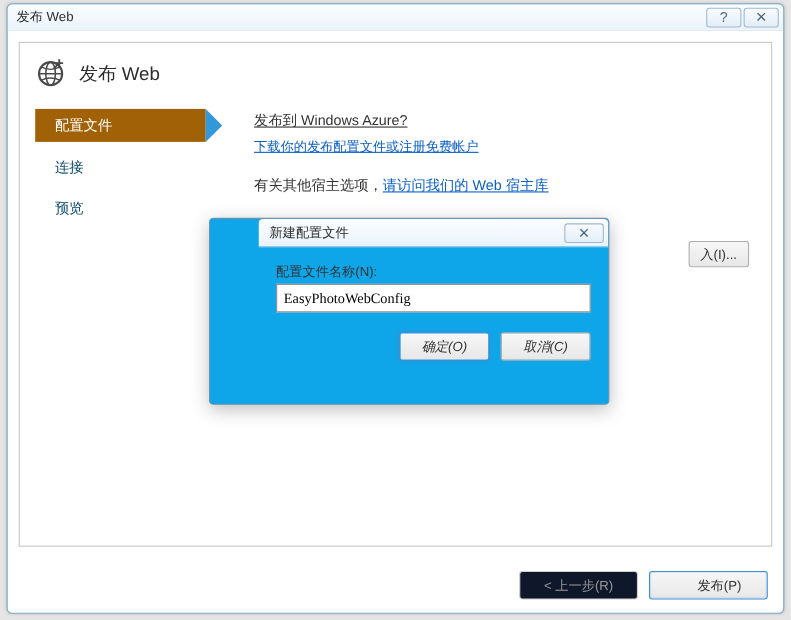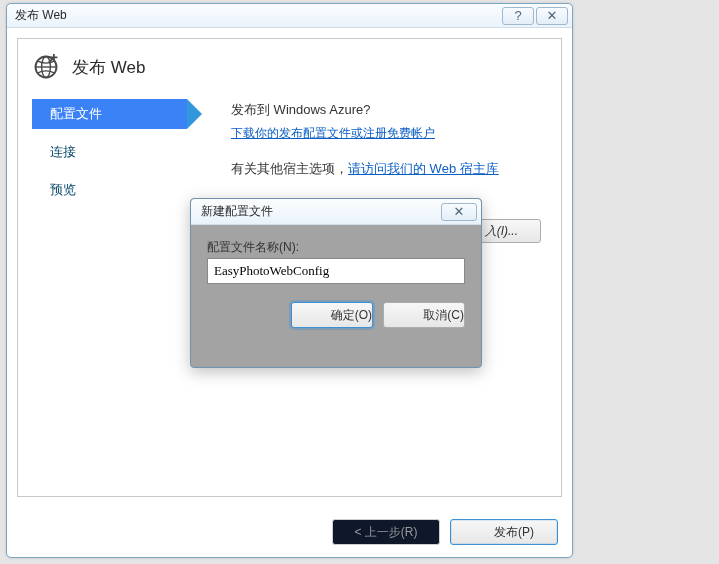--- a/index.html
+++ b/index.html
@@ -9,21 +9,21 @@
     font-family: "Microsoft YaHei", "Segoe UI", Tahoma, sans-serif;
     font-size: 12px;
     color: #333;
     width: 719px;
     height: 564px;
     overflow: hidden;
   }
   .window {
     position: absolute;
     left: 6px; top: 3px;
-    width: 567px; height: 555px;
+    width: 707px; height: 555px;
     background: #fff;
     border: 1px solid #7aa6c2;
     border-radius: 5px;
     box-shadow: 0 0 3px rgba(0,0,0,0.15);
   }
   .titlebar {
     height: 24px;
     background: linear-gradient(#fafdff,#eaf3fb);
     border-bottom: 1px solid #d0dde8;
     border-radius: 5px 5px 0 0;
@@ -75,53 +75,52 @@
   .nav-item {
     height: 30px;
     display: flex; align-items: center;
     padding-left: 18px;
     color: #0c4a6e;
     font-size: 13px;
     margin-bottom: 8px;
     cursor: default;
   }
   .nav-item.active {
-    background: #3b82f6;
+    background: #a16207;
     color: #fff;
     position: relative;
   }
   .nav-item.active::after {
     content: "";
     position: absolute;
     right: -15px; top: 0;
     border-top: 15px solid transparent;
     border-bottom: 15px solid transparent;
     border-left: 15px solid #3397db;
   }
   .content {
     flex: 1;
     padding-left: 44px;
     position: relative;
   }
-  .q1 { font-size: 13px; margin: 2px 0 6px 0; }
+  .q1 { font-size: 13px; margin: 2px 0 6px 0; text-decoration: underline; }
   .link { color: #0a5fc4; text-decoration: underline; cursor: default; }
   .line2 { margin-top: 18px; font-size: 13px; }
   .import-btn {
     position: absolute;
     right: 6px; top: 120px;
     height: 24px;
-    padding: 0 22px;
+    padding: 0 10px;
     border: 1px solid #adadad;
     border-radius: 3px;
     background: linear-gradient(#f7f7f7,#e7e7e7);
     font-size: 12px;
     color: #333;
     display:flex; align-items:center;
     cursor: default;
-    font-style: italic;
   }
   .footer {
     position: absolute;
     left: 10px; right: 10px; bottom: 12px;
     display: flex;
     gap: 10px;
     justify-content: flex-end;
     padding: 0 4px;
   }
   .btn {
@@ -134,25 +133,26 @@
     color: #333;
     display: flex; align-items: center; justify-content: center;
     cursor: default;
   }
   .btn.disabled { color: #9a9a9a; border-color: #cfcfcf; background: #0f172a; }
   .btn.primary { border-color: #3d90d4; box-shadow: inset 0 0 0 1px rgba(61,144,212,0.15); padding-left: 20px; }
   
   .dialog {
     position: absolute;
     left: 190px; top: 198px;
-    width: 292px; height: 170px;
-    background: #a3a3a3;
+    width: 364px; height: 170px;
+    background: #0ea5e9;
     border: 1px solid #6f94b3;
     border-radius: 4px;
     box-shadow: 0 4px 16px rgba(0,0,0,0.25);
+    padding-left: 44px;
   }
   .dlg-titlebar {
     height: 26px;
     background: linear-gradient(#fcfeff,#e9f2fa);
     border-bottom: 1px solid #d0dde8;
     border-radius: 4px 4px 0 0;
     display: flex; align-items: center;
     padding: 0 4px 0 10px;
   }
   .dlg-titlebar .title { flex: 1; color: #2b2b2b; }
@@ -178,22 +178,23 @@
   .dlg-footer {
     display: flex; gap: 10px; justify-content: flex-end;
     padding: 8px 16px 14px 16px;
   }
   .dlg-btn {
     min-width: 82px; height: 26px;
     border: 1px solid #adadad;
     border-radius: 3px;
     background: linear-gradient(#f7f7f7,#e7e7e7);
     font-size: 12px;
-    display:flex;align-items:center;justify-content:flex-end;
-    cursor: default;
+    display:flex;align-items:center;justify-content:center;
+    cursor: default;
+    font-style: italic;
   }
   .dlg-btn.primary { border-color: #3d90d4; box-shadow: 0 0 0 2px rgba(61,144,212,0.35); }
 </style>
 </head>
 <body>
 
 <div class="window">
   <div class="titlebar">
     <span class="title">发布 Web</span>
     <div class="tb-btn">

